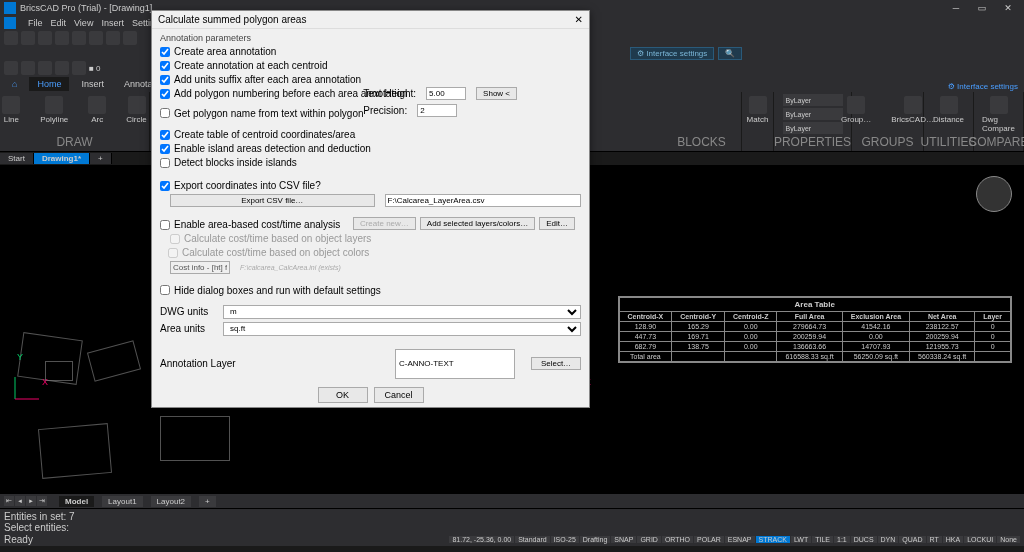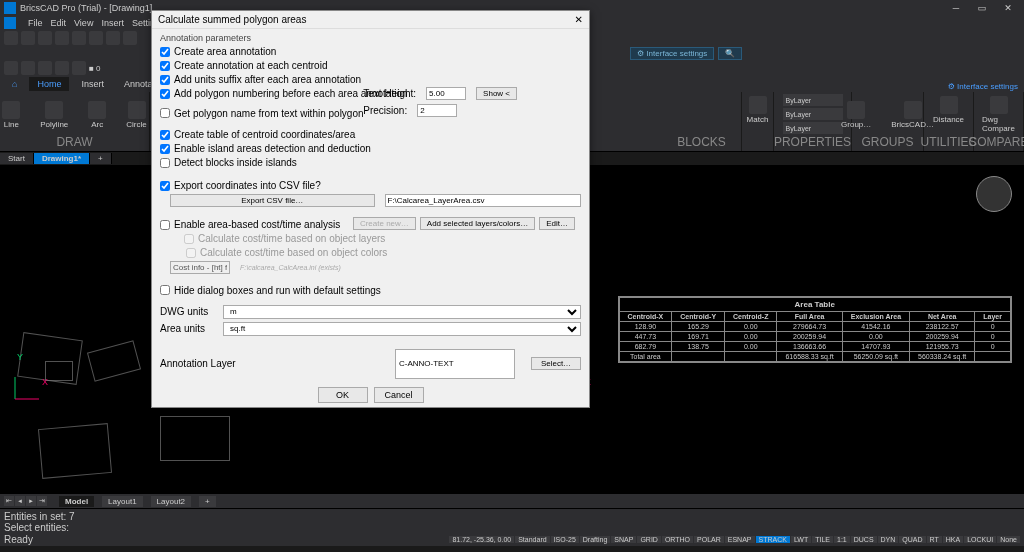--- a/index.html
+++ b/index.html
@@ -14,21 +14,21 @@
 .qat{height:16px;background:#2d2d30;display:flex;align-items:center;padding:0 4px;gap:3px}
 .qat-icon{width:14px;height:14px;background:#3a3a3d;border-radius:2px}
 .context-tabs{height:14px;background:#2d2d30;display:flex;align-items:center;padding-left:630px;gap:4px}
 .ctx-tab{background:#1f3a4d;padding:1px 6px;font-size:8px;color:#7ab5d6;border:1px solid #2a5a7a}
 .ribbon-tabs{height:16px;background:#2d2d30;display:flex;align-items:center;padding:0 4px;gap:4px}
 .rtab{padding:2px 8px;font-size:9px;color:#ccc}
 .rtab.active{background:#1a1a1a;color:#fff}
 .rtab.home{color:#4a9eff}
 .ribbon{height:60px;background:#2d2d30;display:flex;border-bottom:1px solid #000;position:relative}
 .ribbon-panel{border-right:1px solid #1a1a1a;padding:2px 6px;display:flex;flex-direction:column;align-items:center}
-.panel-tools{display:flex;gap:16px;flex:1;align-items:center}
+.panel-tools{display:flex;gap:16px;flex:1;align-items:flex-start}
 .tool{display:flex;flex-direction:column;align-items:center;padding:2px;gap:1px}
 .tool-icon{width:18px;height:18px;background:#3a3a3d;border-radius:2px}
 .tool-icon.sm{width:12px;height:12px}
 .tool-label{font-size:8px;color:#ccc}
 .panel-title{font-size:12px;color:#888;margin-top:auto}
 .mini-tools{display:flex;flex-direction:column;gap:2px}
 .mini-row{display:flex;gap:2px;align-items:center}
 .prop-select{width:60px;height:12px;background:#3a3a3d;font-size:7px;padding:0 3px;display:flex;align-items:center;color:#ccc}
 .iface-link{position:absolute;right:6px;top:-10px;font-size:8px;color:#4a9eff}
 .doc-tabs{height:14px;background:#1a1a1a;display:flex;align-items:center;border-bottom:1px solid #000}
@@ -403,25 +403,25 @@
       </label>
     <div class="inline-row" style="margin-left:10px">
       <button class="small-btn wide-btn" style="max-width:210px">Export CSV file…</button>
       <input class="path-input" value="F:\Calcarea_LayerArea.csv" style="">
     </div>
     <div style="height:8px"></div>
     <label class="chk-row">
         <input type="checkbox" style="">
         <span>Enable area-based cost/time analysis</span>
       </label>
-    <label class="chk-row greyed" style="margin-left:24px">
+    <label class="chk-row greyed" style="margin-left:10px">
         <input type="checkbox" disabled="" style="">
         <span>Calculate cost/time based on object layers</span>
       </label>
-    <label class="chk-row greyed" style="margin-left:26px">
+    <label class="chk-row greyed" style="margin-left:8px">
         <input type="checkbox" disabled="" style="">
         <span>Calculate cost/time based on object colors</span>
       </label>
     <div class="inline-row greyed" style="margin-left:10px">
       <input class="cost-info-input" disabled="" value="Cost info - [ht] file…" style="">
       <span class="cost-path">F:\calcarea_CalcArea.ini (exists)</span>
     </div>
     <div class="right-col2">
       <button class="small-btn" disabled="" style="color:#aaa">Create new…</button>
       <button class="small-btn">Add selected layers/colors…</button>

